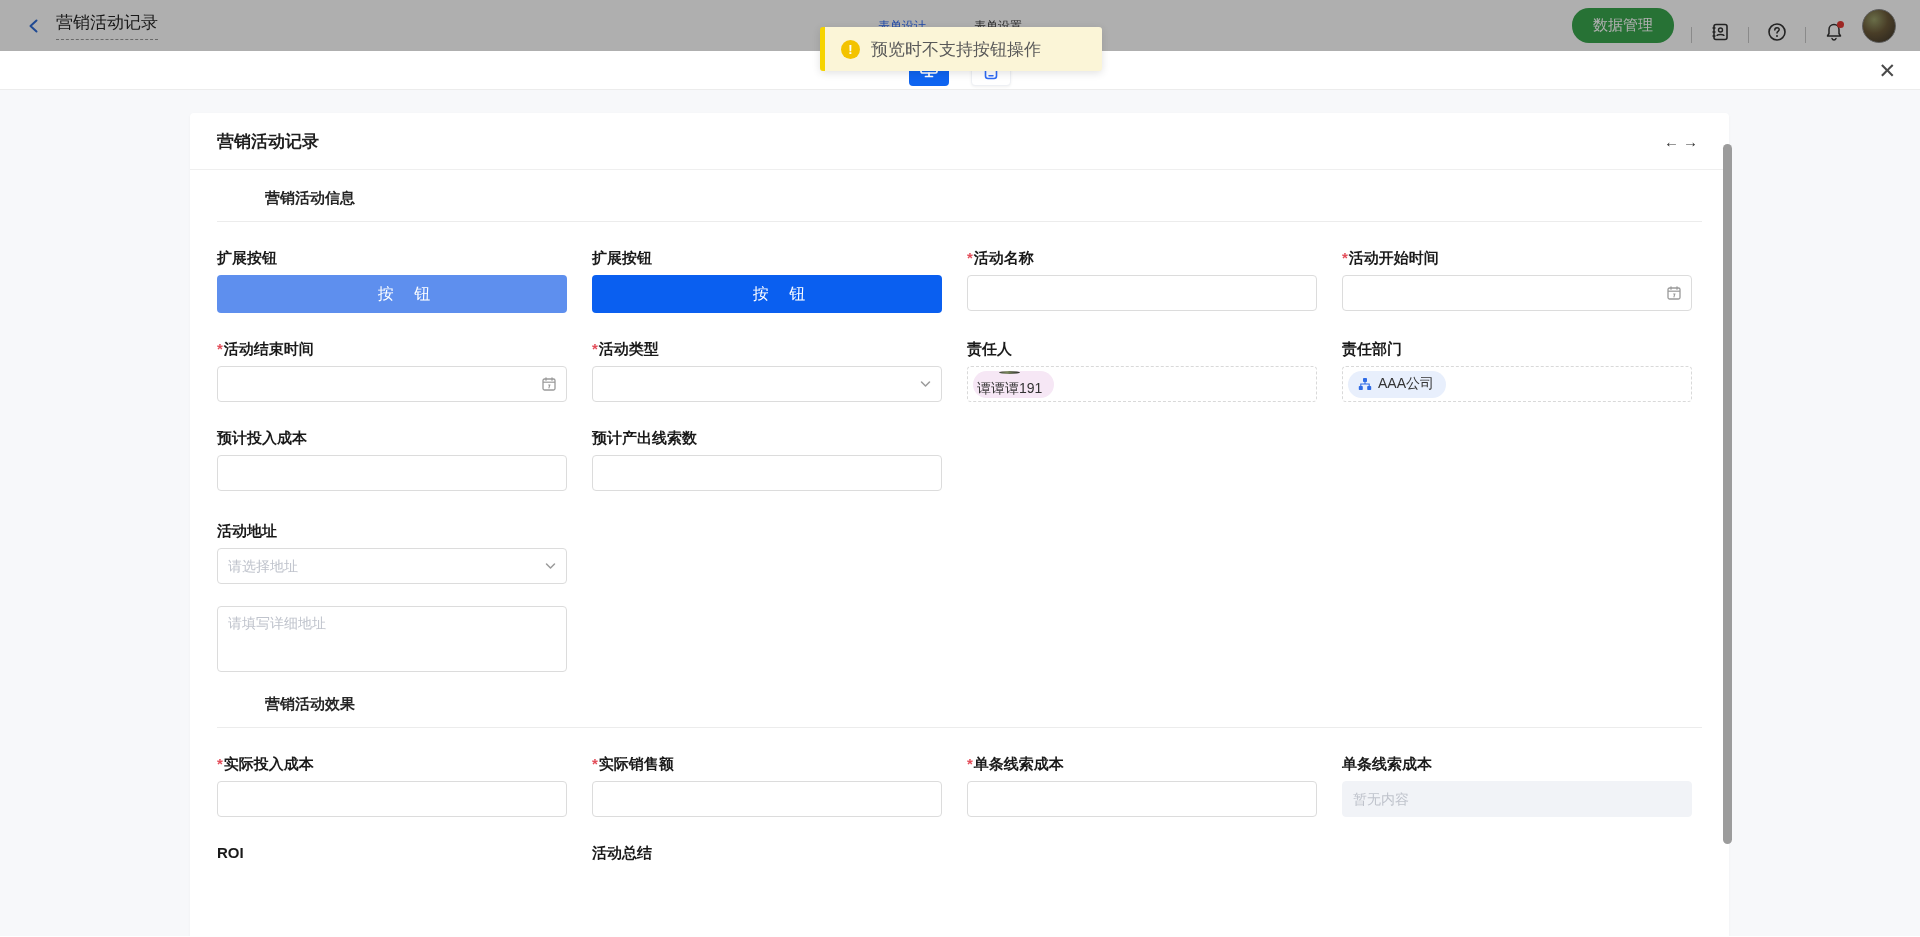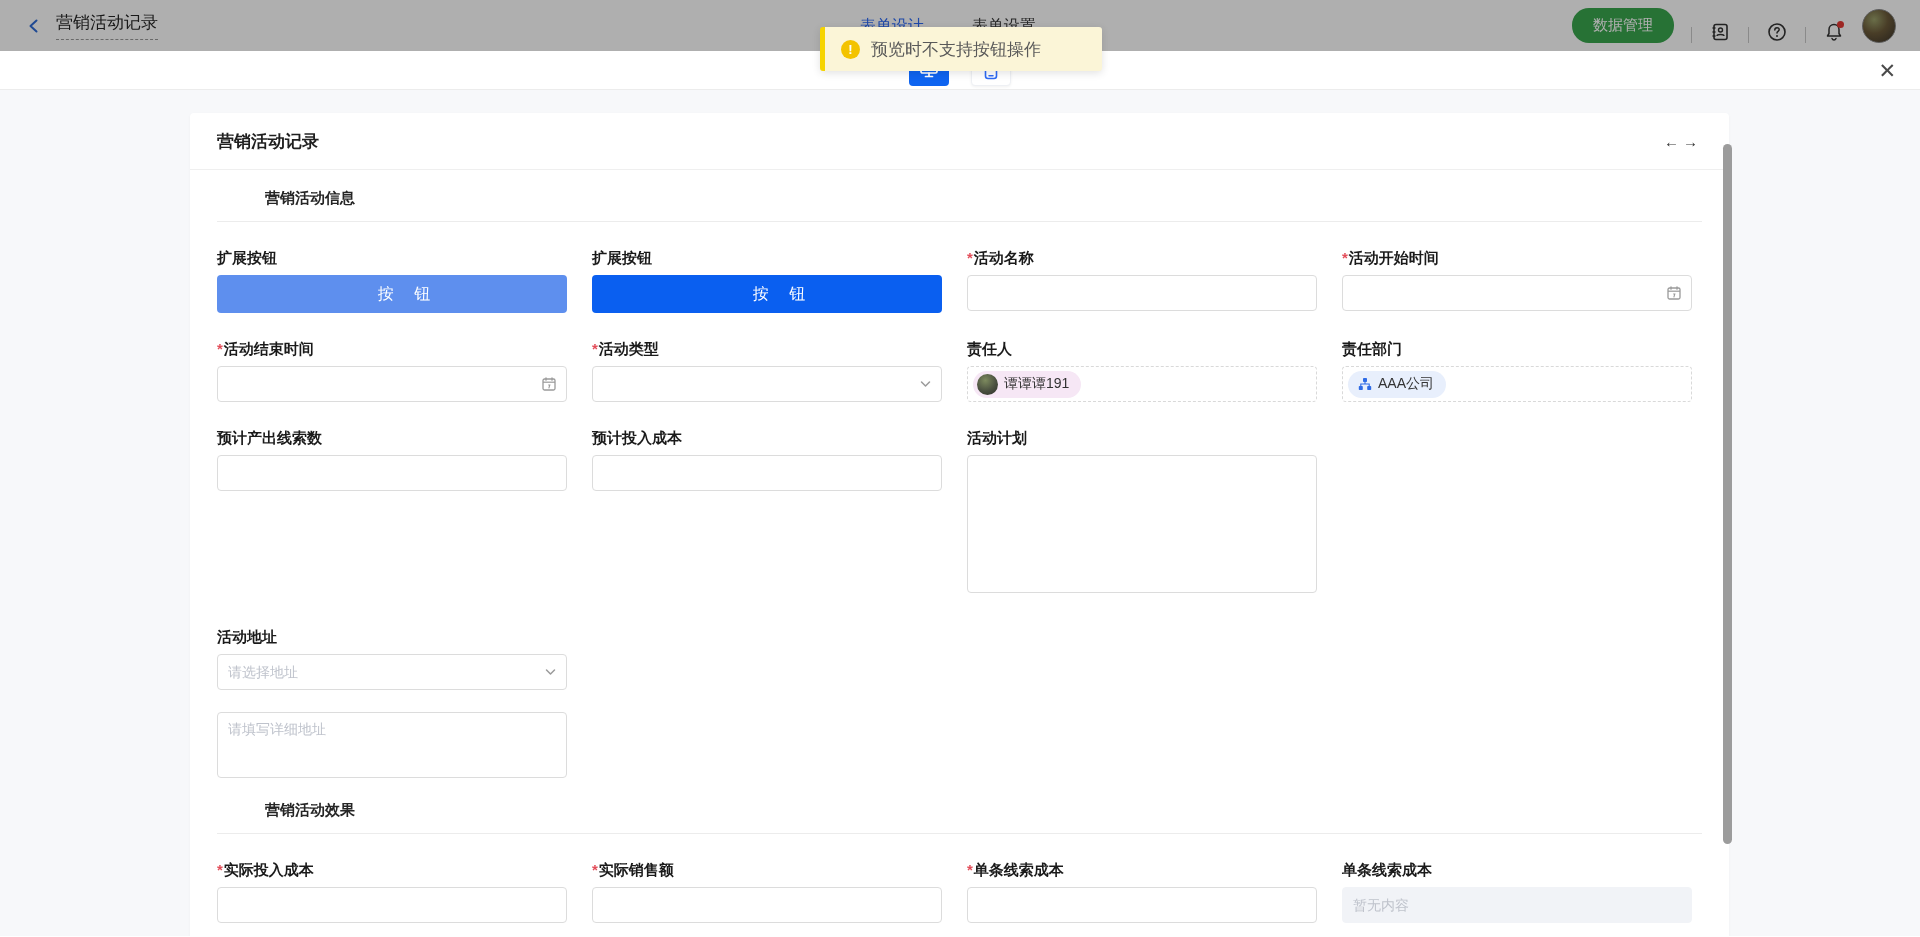--- a/index.html
+++ b/index.html
@@ -7,21 +7,21 @@
   body { font-family:"Liberation Sans", sans-serif; background:#fff; }
   .screen { position:relative; width:1920px; height:937px; overflow:hidden; background:#fff; }
 
   
   .nav { position:absolute; top:0; left:0; width:100%; height:51px; background:#fff;
          display:flex; align-items:center; padding:0 24px; z-index:1; }
   .nav-left { display:flex; align-items:center; gap:12px; }
   .back-chevron { width:20px; height:20px; display:flex; align-items:center; justify-content:center; cursor:pointer; }
   .nav-title { font-size:17px; color:#262626; padding-bottom:5px; border-bottom:1px dashed #9a9a9a; }
   .nav-tabs { position:absolute; left:50%; top:50%; transform:translate(-57%,-50%);
-              display:flex; gap:48px; font-size:16px; }
+              display:flex; gap:48px; font-size:12px; }
   .nav-tab.active { color:#2e6bf5; }
   .nav-tab { color:#3d3d3d; cursor:pointer; }
   .nav-right { margin-left:auto; display:flex; align-items:flex-end; gap:17px; }
   .btn-green { background:#3aa64e; color:#fff; font-size:15px; border:none; border-radius:17px;
                padding:8px 21px; cursor:pointer; }
   .nav-sep { width:1px; height:16px; background:#c9c9c9; }
   .nav-ico { width:22px; height:22px; display:flex; align-items:center; justify-content:center; position:relative; cursor:pointer; }
   .bell-dot { position:absolute; top:0px; right:1px; width:7px; height:7px; border-radius:50%; background:#e53935; }
   .avatar { width:34px; height:34px; border-radius:50%;
             background:radial-gradient(circle at 35% 30%, #9aa06a 0%, #6b5a3a 45%, #3a332a 100%);
@@ -64,21 +64,21 @@
   .input-ico { position:absolute; right:10px; top:50%; transform:translateY(-50%); display:flex; }
   .t-area { width:100%; border:1px solid #dcdcdc; border-radius:4px; background:#fff;
             padding:8px 10px; font-size:14px; color:#333; resize:none; outline:none; font-family:inherit; }
   .btn-ext { width:100%; height:38px; border:none; border-radius:4px; color:#fff; font-size:16px;
              letter-spacing:8px; text-indent:8px; cursor:pointer; font-family:inherit;padding-left:24px; }
   .btn-ext.light { background:#5e8fee; }
   .btn-ext.dark  { background:#0a5ff0; }
   .tag-box { width:100%; height:36px; border:1px dashed #d9d9d9; border-radius:4px; background:#fff;
              display:flex; align-items:center; padding:0 5px; }
   .pill { display:flex; align-items:center; gap:6px; height:27px; border-radius:14px; padding:0 12px 0 4px; font-size:14px; color:#333; }
-  .pill.pink { background:#f6e7f5; }
+  .pill.pink { background:#f6e7f5;flex-direction:column; }
   .pill.blue { background:#e8effc; padding-left:10px; }
   .pill-avatar { width:21px; height:21px; border-radius:50%;
                  background:radial-gradient(circle at 40% 30%, #7d8a5e 0%, #4a5040 55%, #2c2f28 100%); }
   .disabled-input { background:#f1f3f7 !important; border:1px solid #f1f3f7 !important; }
 
   .addr-block { margin-top:31px; width:350px; }
   .addr-area { margin-top:22px; height:66px; }
   svg { display:block; }
 </style>
 </head>
@@ -269,35 +269,29 @@
                   </span>
                   <span>AAA公司</span>
                 </span>
               </div>
             </div>
           </div>
 
           <div class="row">
             <div class="field">
               <div class="field-label">
+                  <span>预计投入成本</span>
+                </div>
+              <input class="t-input" style="">
+            </div>
+            <div class="field">
+              <div class="field-label">
                   <span>预计产出线索数</span>
                 </div>
               <input class="t-input" style="">
-            </div>
-            <div class="field">
-              <div class="field-label">
-                  <span>预计投入成本</span>
-                </div>
-              <input class="t-input" style="">
-            </div>
-            <div class="field">
-              <div class="field-label">
-                  <span>活动计划</span>
-                </div>
-              <textarea class="t-area" style="height: 138px;"></textarea>
             </div>
             <div></div>
           </div>
 
           <div class="addr-block">
             <div class="field-label">
                 <span>活动地址</span>
               </div>
             <div class="input-wrap">
               <input class="t-input" readonly="" style="cursor: pointer;" placeholder="请选择地址">

